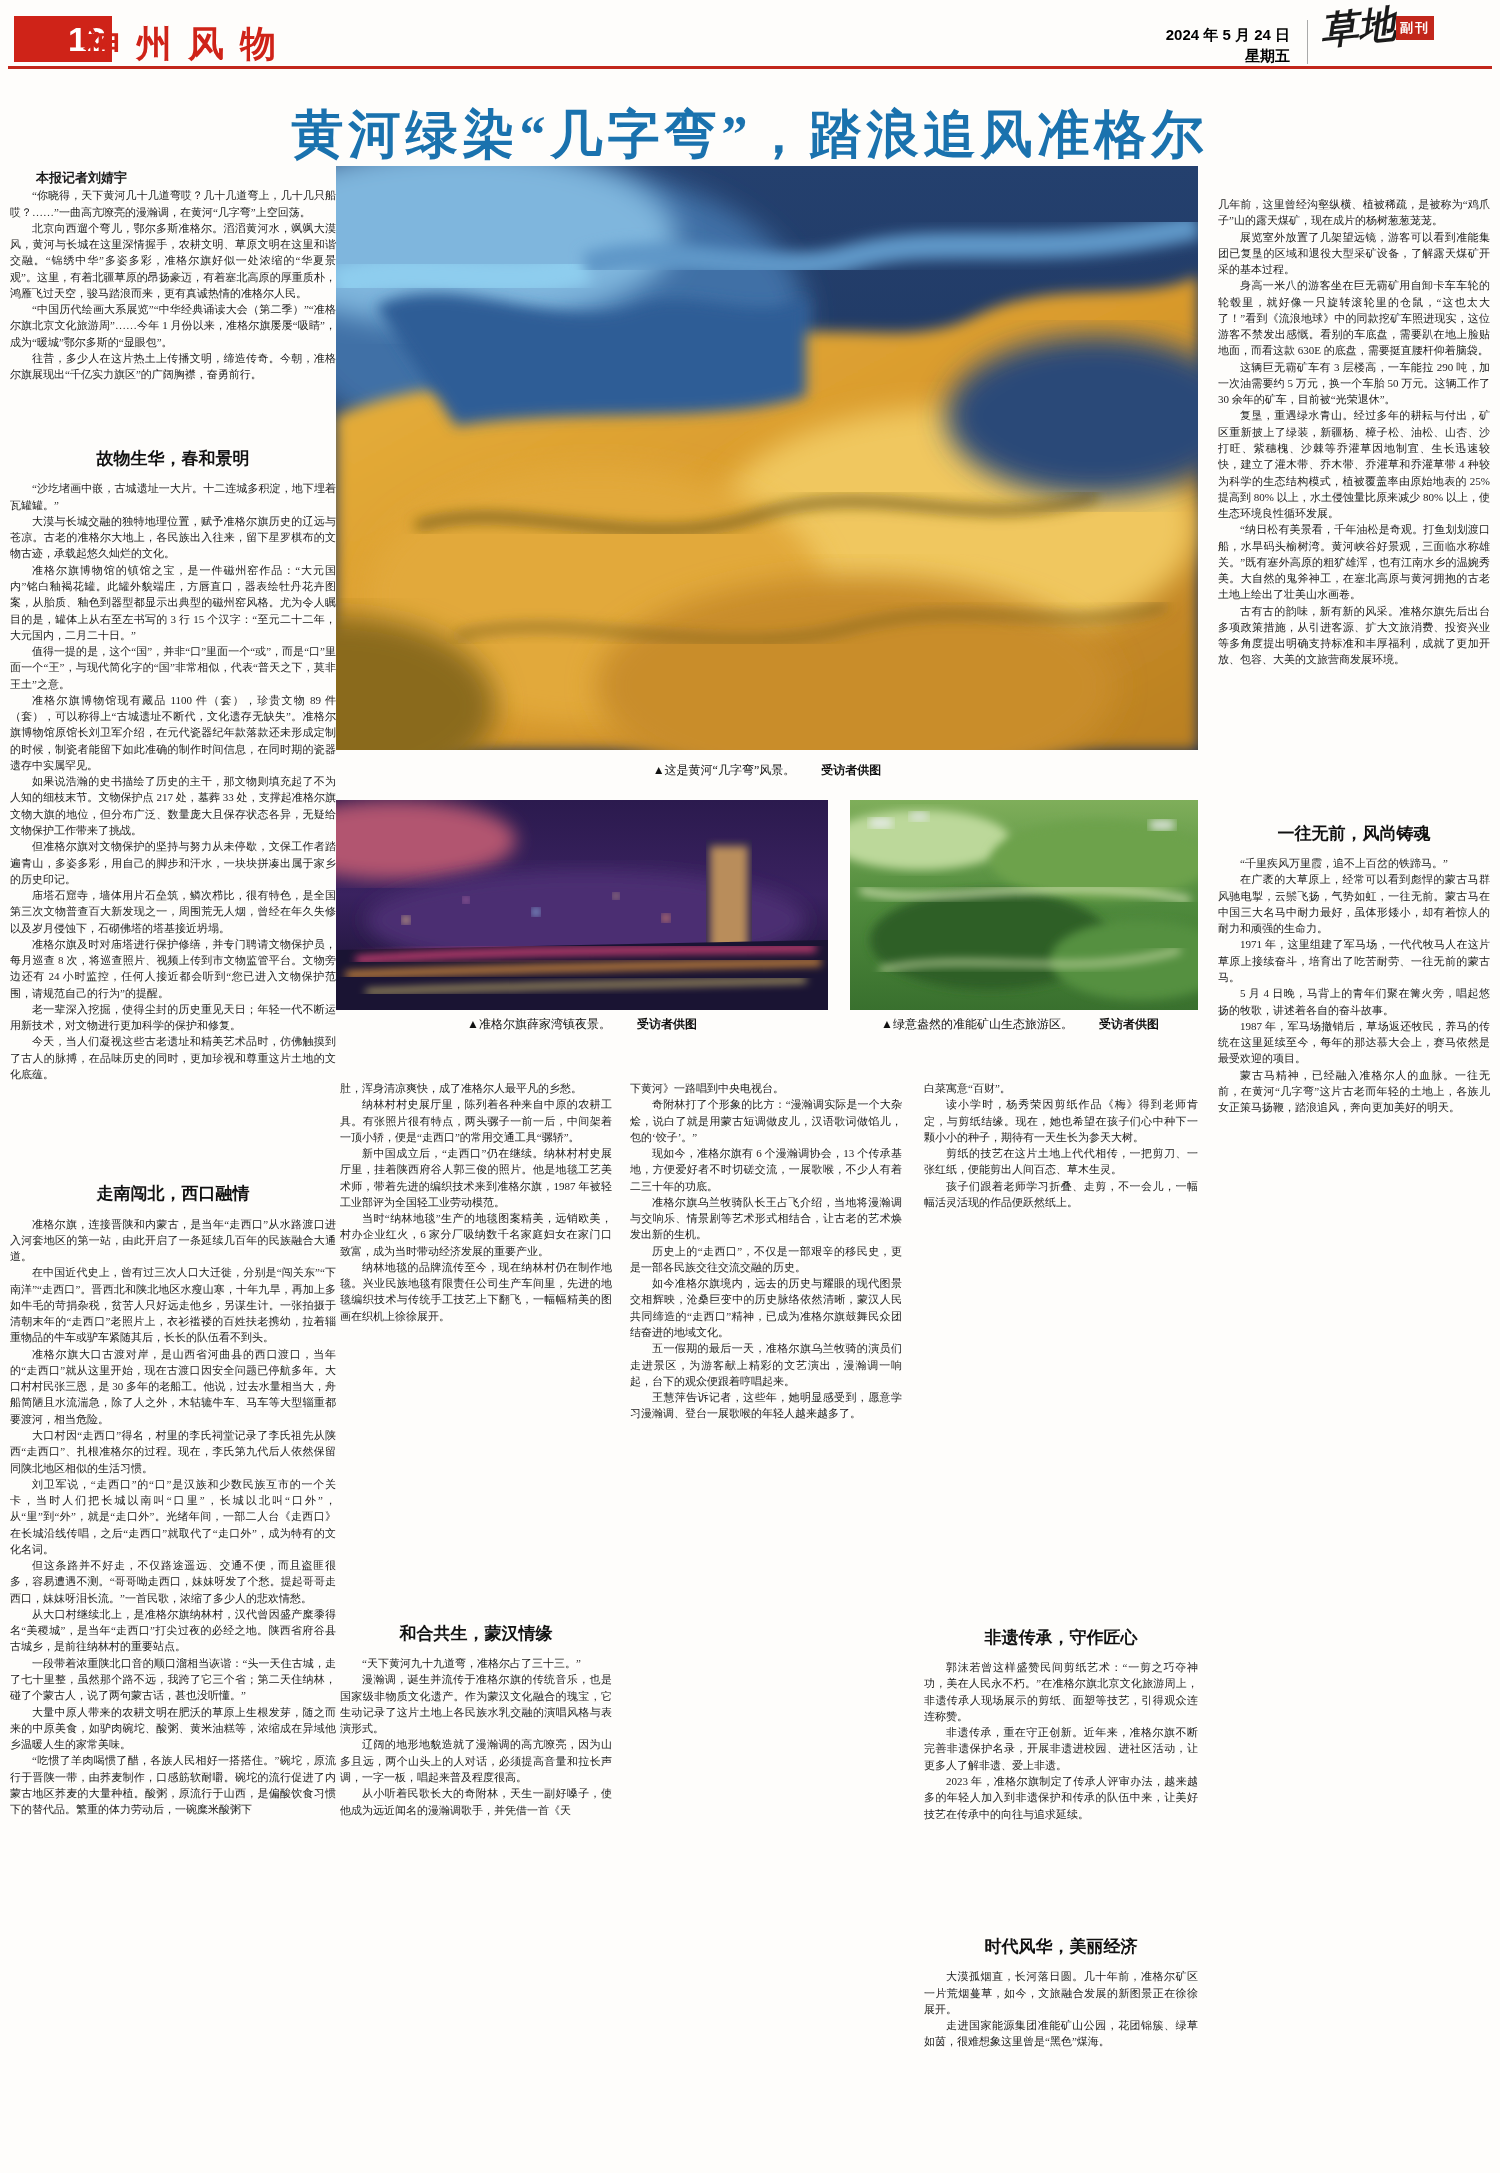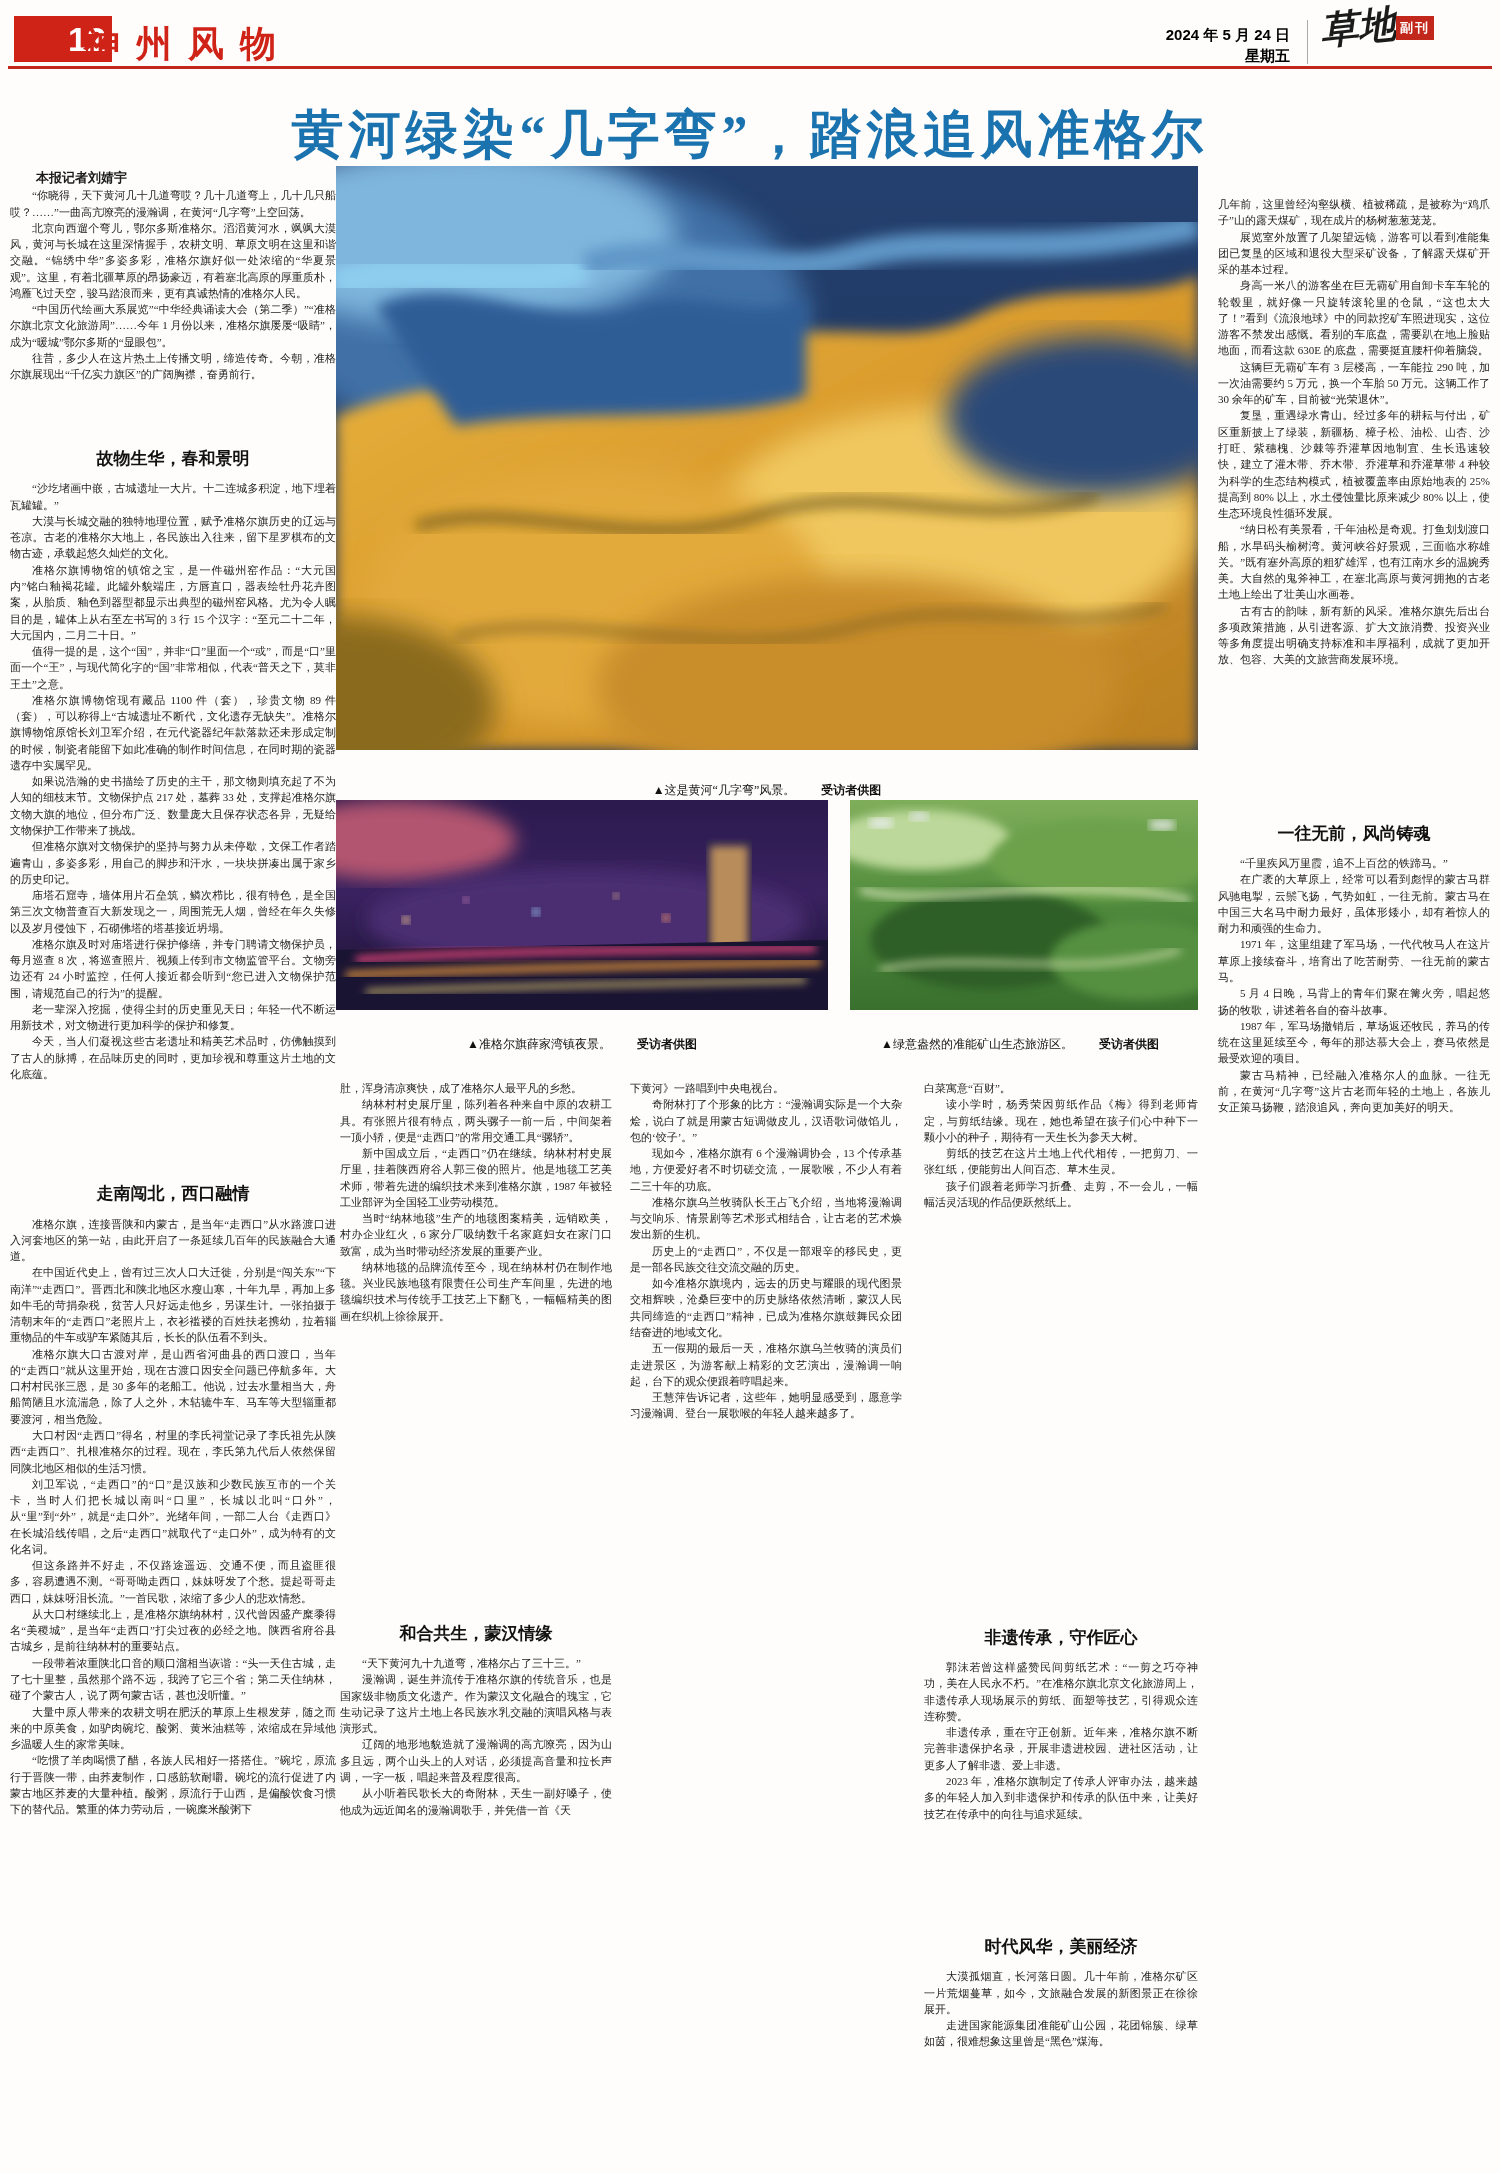--- a/index.html
+++ b/index.html
@@ -34,21 +34,21 @@
   #col1{left:10px;top:168px;width:326px;height:1998px;}
   #col2{left:340px;top:1052px;width:272px;height:1112px;}
   #col3{left:630px;top:1052px;width:272px;height:1112px;}
   #col4{left:924px;top:1052px;width:274px;height:1112px;}
   #col5{left:1218px;top:168px;width:272px;height:1998px;}
   
   .photo{position:absolute;overflow:hidden;background:#223;}
   #photo-main{left:336px;top:166px;width:862px;height:584px;}
   #photo-night{left:336px;top:800px;width:492px;height:210px;}
   #photo-green{left:850px;top:800px;width:348px;height:210px;}
-  .caption{position:absolute;text-align:center;font-size:12px;color:#111;margin-top:20px;}
+  .caption{position:absolute;text-align:center;font-size:12px;color:#111;}
   .caption .credit{font-family:"Liberation Sans",sans-serif;font-weight:bold;margin-left:26px;}
   #cap-main{left:336px;top:762px;width:862px;}
   #cap-night{left:336px;top:1016px;width:492px;}
   #cap-green{left:820px;top:1016px;width:400px;}
 </style>
 </head>
 <body>
 
 <div id="page">
 

